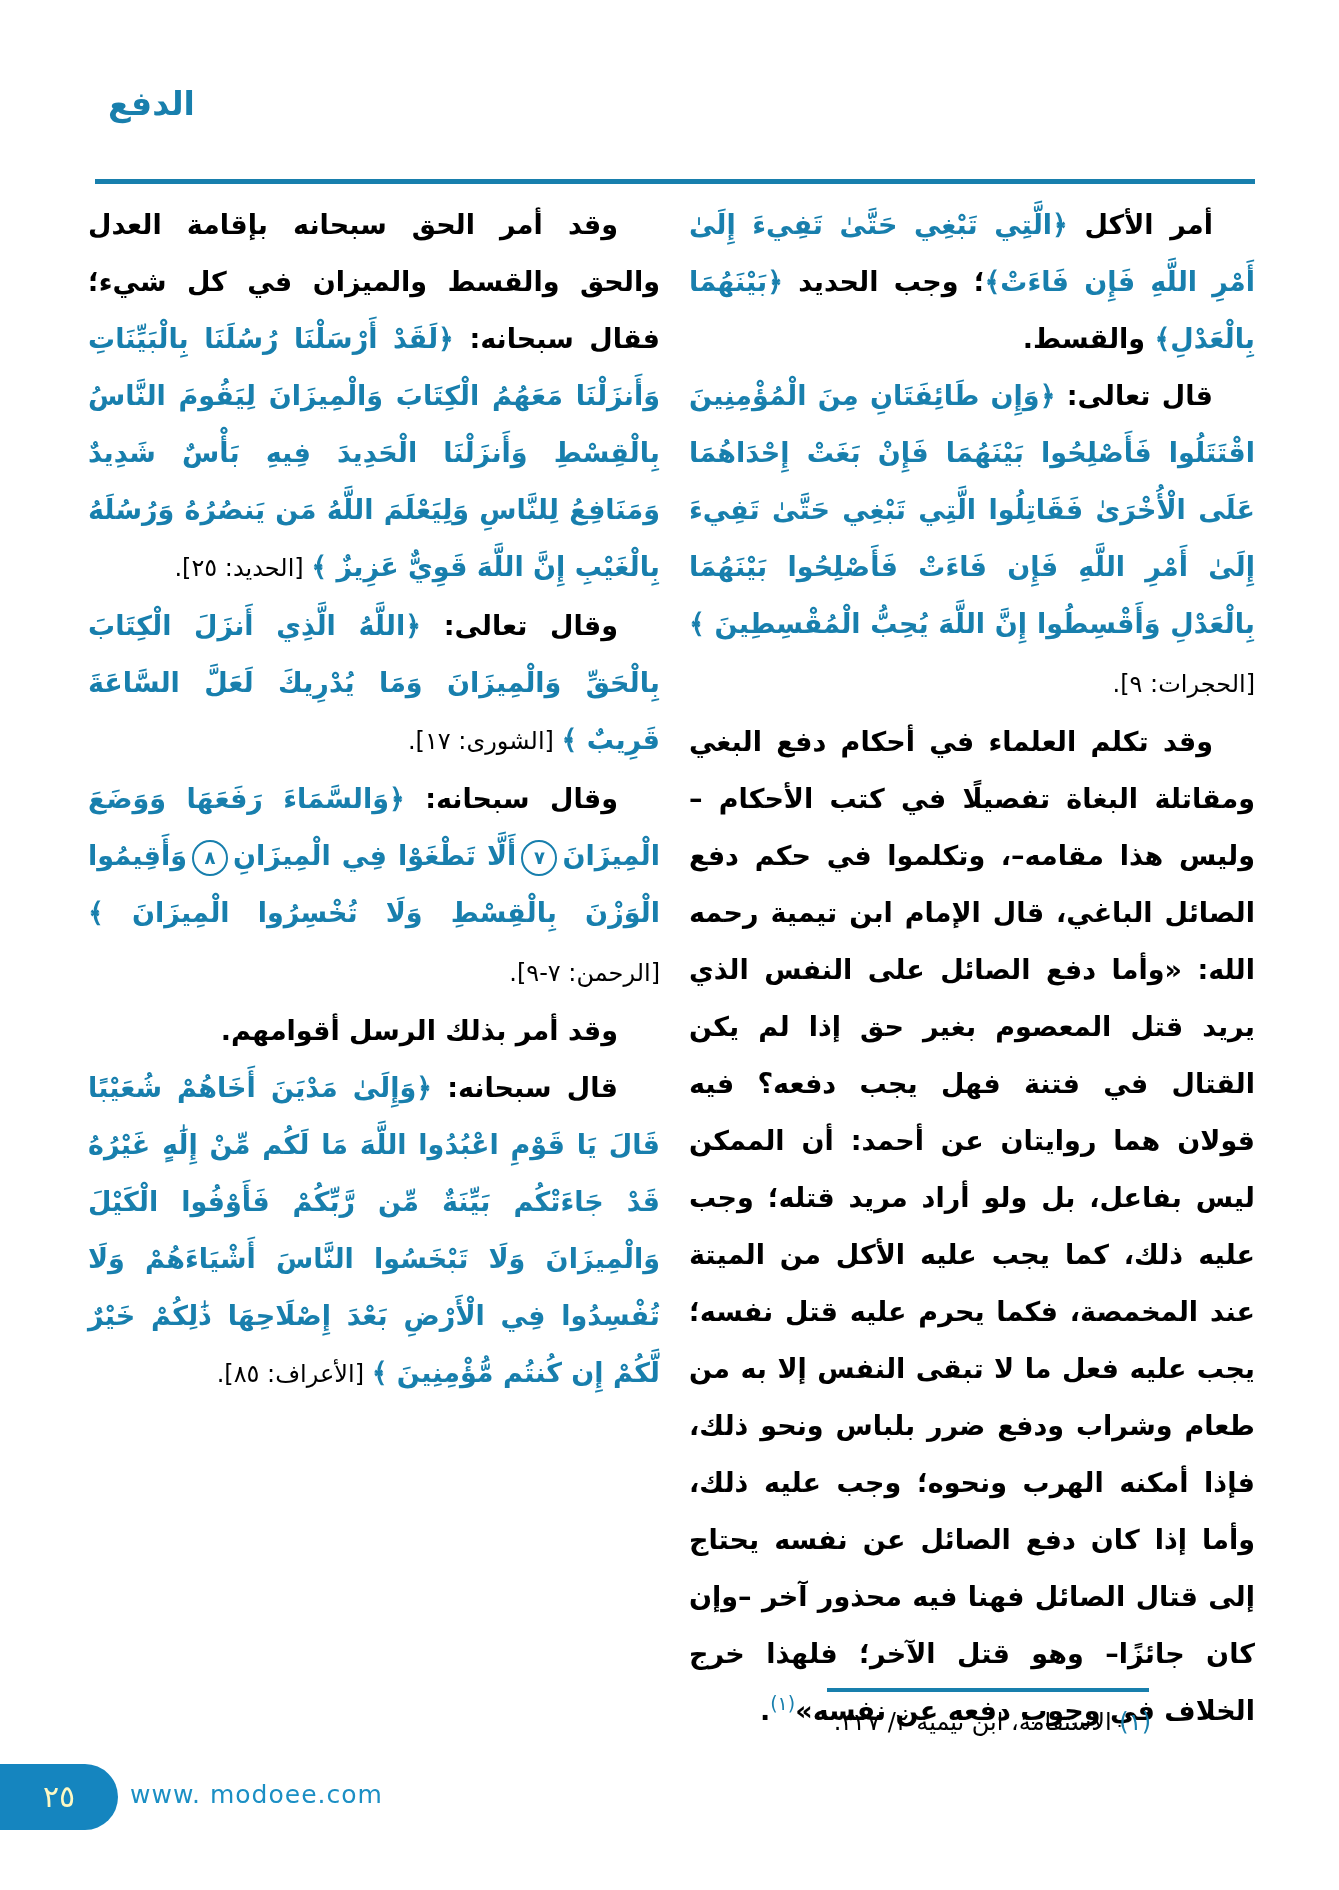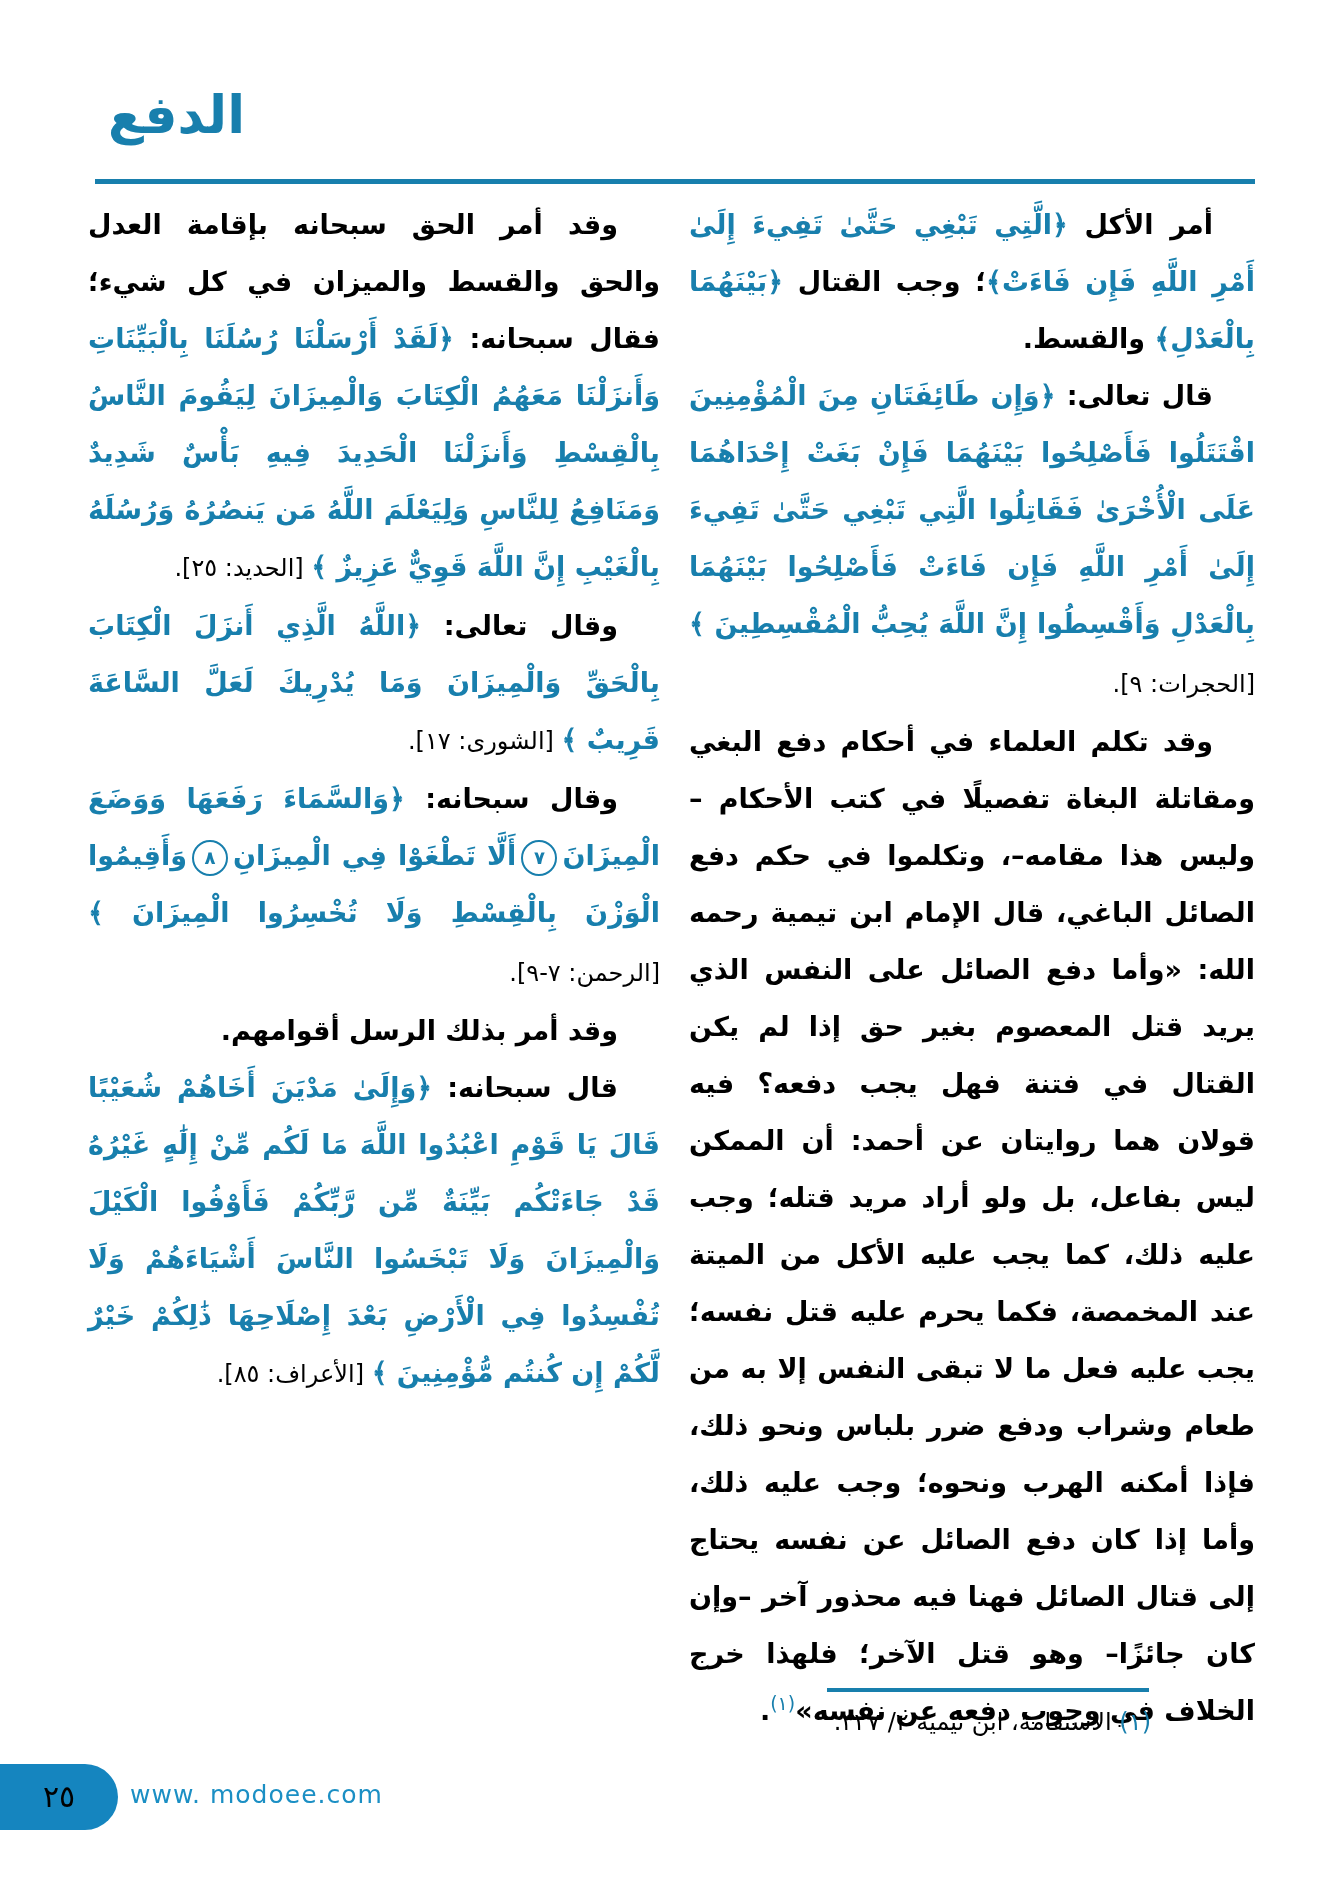--- a/index.html
+++ b/index.html
@@ -9,21 +9,21 @@
   }
   *{box-sizing:border-box;}
   html,body{margin:0;padding:0;}
   body{
     width:1339px;height:1890px;position:relative;background:#ffffff;
     font-family:"DejaVu Sans", sans-serif;color:#000;overflow:hidden;
   }
   .page{position:absolute;inset:0;direction:rtl;}
   .chapter-title{
     position:absolute;left:108px;top:84px;
-    font-size:52px;font-weight:bold;color:var(--teal);
+    font-size:33px;font-weight:bold;color:var(--teal);
     line-height:1.2;
   }
   .header-rule{
     position:absolute;left:95px;right:84px;top:179px;height:5px;
     background:var(--teal);
   }
   .col{
     position:absolute;top:196px;
     font-size:27px;font-weight:bold;line-height:57px;
     text-align:justify;direction:rtl;
@@ -50,41 +50,41 @@
   }
   .footnote-text{
     position:absolute;top:1700px;right:188px;width:490px;
     font-size:24px;font-weight:normal;line-height:44px;
     text-align:right;direction:rtl;
   }
   .t-fnmark{color:var(--teal);}
   .page-badge{
     position:absolute;left:0;top:1764px;width:118px;height:66px;
     background:var(--badge);border-radius:0 33px 33px 0;
-    color:#000000;font-size:30px;line-height:66px;text-align:center;
+    color:#fef9c3;font-size:30px;line-height:66px;text-align:center;
     font-weight:normal;
   }
   .site-url{
     position:absolute;left:130px;top:1780px;
     direction:ltr;unicode-bidi:embed;
     font-size:25px;color:var(--url);letter-spacing:1px;
     font-weight:normal;
   }
 </style>
 </head>
 <body>
 
 <div class="page">
 
   <div class="chapter-title">الدفع</div>
 
   <div class="header-rule"></div>
 
   <div class="col col-right">
-      <p class="para"><span class="t-body">أمر الأكل </span><span class="t-quran">﴿الَّتِي تَبْغِي حَتَّىٰ تَفِيءَ إِلَىٰ أَمْرِ اللَّهِ فَإِن فَاءَتْ﴾</span><span class="t-body">؛ وجب القتال </span><span class="t-quran">﴿بَيْنَهُمَا بِالْعَدْلِ﴾</span><span class="t-body"> والقسط.</span></p>
+      <p class="para"><span class="t-body">أمر الأكل </span><span class="t-quran">﴿الَّتِي تَبْغِي حَتَّىٰ تَفِيءَ إِلَىٰ أَمْرِ اللَّهِ فَإِن فَاءَتْ﴾</span><span class="t-body">؛ وجب الحديد </span><span class="t-quran">﴿بَيْنَهُمَا بِالْعَدْلِ﴾</span><span class="t-body"> والقسط.</span></p>
       <p class="para"><span class="t-body">قال تعالى: </span><span class="t-quran">﴿وَإِن طَائِفَتَانِ مِنَ الْمُؤْمِنِينَ اقْتَتَلُوا فَأَصْلِحُوا بَيْنَهُمَا فَإِنْ بَغَتْ إِحْدَاهُمَا عَلَى الْأُخْرَىٰ فَقَاتِلُوا الَّتِي تَبْغِي حَتَّىٰ تَفِيءَ إِلَىٰ أَمْرِ اللَّهِ فَإِن فَاءَتْ فَأَصْلِحُوا بَيْنَهُمَا بِالْعَدْلِ وَأَقْسِطُوا إِنَّ اللَّهَ يُحِبُّ الْمُقْسِطِينَ ﴾</span><span class="t-ref"> [الحجرات: ٩].</span></p>
       <p class="para"><span class="t-body">وقد تكلم العلماء في أحكام دفع البغي ومقاتلة البغاة تفصيلًا في كتب الأحكام –وليس هذا مقامه–، وتكلموا في حكم دفع الصائل الباغي، قال الإمام ابن تيمية رحمه الله: «وأما دفع الصائل على النفس الذي يريد قتل المعصوم بغير حق إذا لم يكن القتال في فتنة فهل يجب دفعه؟ فيه قولان هما روايتان عن أحمد: أن الممكن ليس بفاعل، بل ولو أراد مريد قتله؛ وجب عليه ذلك، كما يجب عليه الأكل من الميتة عند المخمصة، فكما يحرم عليه قتل نفسه؛ يجب عليه فعل ما لا تبقى النفس إلا به من طعام وشراب ودفع ضرر بلباس ونحو ذلك، فإذا أمكنه الهرب ونحوه؛ وجب عليه ذلك، وأما إذا كان دفع الصائل عن نفسه يحتاج إلى قتال الصائل فهنا فيه محذور آخر –وإن كان جائزًا– وهو قتل الآخر؛ فلهذا خرج الخلاف في وجوب دفعه عن نفسه»</span><span class="t-fnref">(١)</span><span class="t-body">.</span></p>
     </div>
 
   <div class="col col-left">
       <p class="para"><span class="t-body">وقد أمر الحق سبحانه بإقامة العدل والحق والقسط والميزان في كل شيء؛ فقال سبحانه: </span><span class="t-quran">﴿لَقَدْ أَرْسَلْنَا رُسُلَنَا بِالْبَيِّنَاتِ وَأَنزَلْنَا مَعَهُمُ الْكِتَابَ وَالْمِيزَانَ لِيَقُومَ النَّاسُ بِالْقِسْطِ وَأَنزَلْنَا الْحَدِيدَ فِيهِ بَأْسٌ شَدِيدٌ وَمَنَافِعُ لِلنَّاسِ وَلِيَعْلَمَ اللَّهُ مَن يَنصُرُهُ وَرُسُلَهُ بِالْغَيْبِ إِنَّ اللَّهَ قَوِيٌّ عَزِيزٌ ﴾</span><span class="t-ref"> [الحديد: ٢٥].</span></p>
       <p class="para"><span class="t-body">وقال تعالى: </span><span class="t-quran">﴿اللَّهُ الَّذِي أَنزَلَ الْكِتَابَ بِالْحَقِّ وَالْمِيزَانَ وَمَا يُدْرِيكَ لَعَلَّ السَّاعَةَ قَرِيبٌ ﴾</span><span class="t-ref"> [الشورى: ١٧].</span></p>
       <p class="para"><span class="t-body">وقال سبحانه: </span><span class="t-quran">﴿وَالسَّمَاءَ رَفَعَهَا وَوَضَعَ الْمِيزَانَ</span><span class="t-ayah">٧</span><span class="t-quran">أَلَّا تَطْغَوْا فِي الْمِيزَانِ</span><span class="t-ayah">٨</span><span class="t-quran">وَأَقِيمُوا الْوَزْنَ بِالْقِسْطِ وَلَا تُخْسِرُوا الْمِيزَانَ ﴾</span><span class="t-ref"> [الرحمن: ٧-٩].</span></p>
       <p class="para"><span class="t-body">وقد أمر بذلك الرسل أقوامهم.</span></p>
       <p class="para"><span class="t-body">قال سبحانه: </span><span class="t-quran">﴿وَإِلَىٰ مَدْيَنَ أَخَاهُمْ شُعَيْبًا قَالَ يَا قَوْمِ اعْبُدُوا اللَّهَ مَا لَكُم مِّنْ إِلَٰهٍ غَيْرُهُ قَدْ جَاءَتْكُم بَيِّنَةٌ مِّن رَّبِّكُمْ فَأَوْفُوا الْكَيْلَ وَالْمِيزَانَ وَلَا تَبْخَسُوا النَّاسَ أَشْيَاءَهُمْ وَلَا تُفْسِدُوا فِي الْأَرْضِ بَعْدَ إِصْلَاحِهَا ذَٰلِكُمْ خَيْرٌ لَّكُمْ إِن كُنتُم مُّؤْمِنِينَ ﴾</span><span class="t-ref"> [الأعراف: ٨٥].</span></p>

